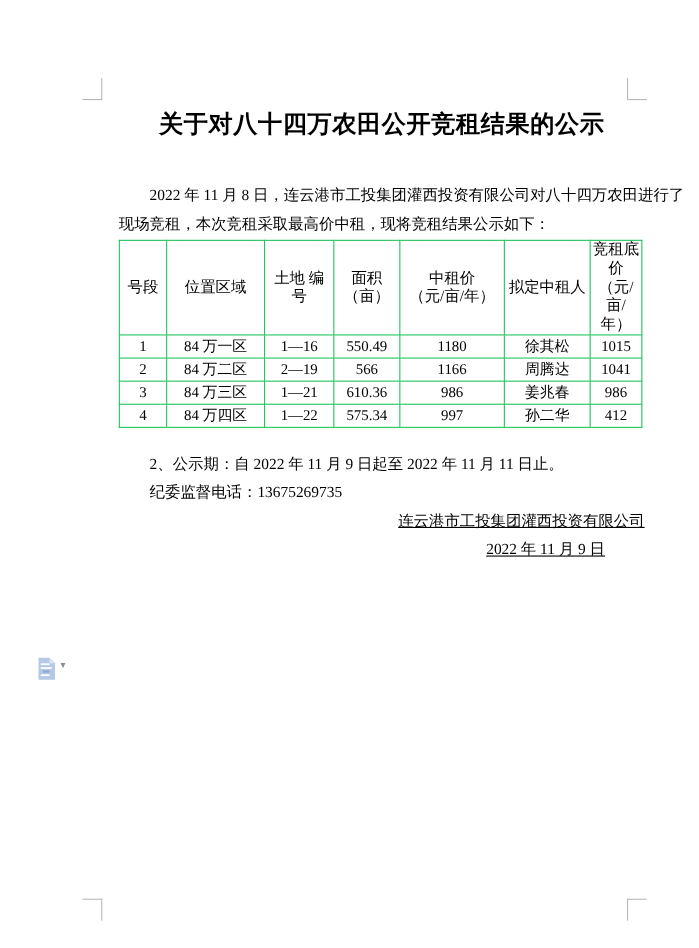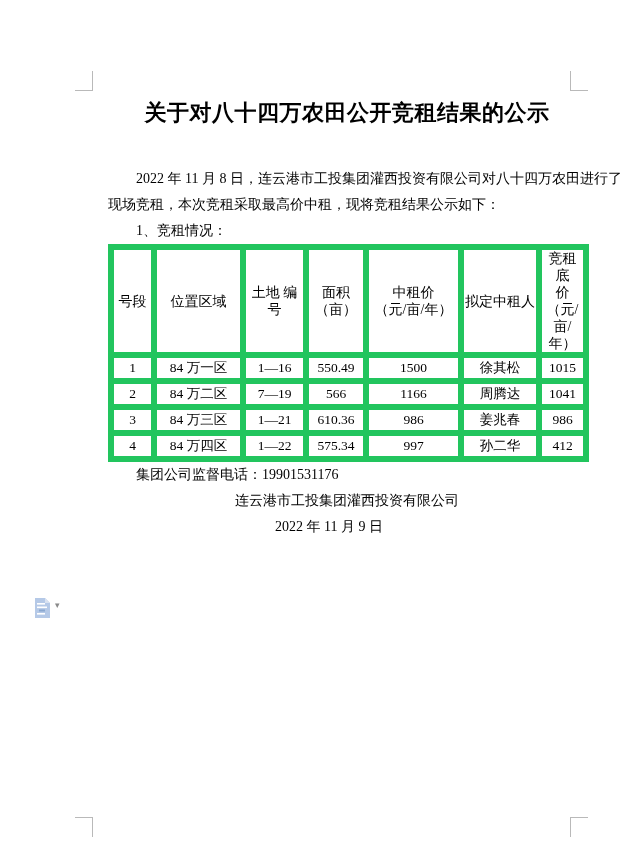--- a/index.html
+++ b/index.html
@@ -37,31 +37,31 @@
   }
   .para {
     font-size: 14px;
     line-height: 26px;
     white-space: pre;           
   }
   .indent { text-indent: 2em; }
   .mt-intro    { margin-top: 36px; }
   .mt-section2 { margin-top: 21px; }
   .mt-objection{ margin-top: 24px; }
-  .right { text-align: center; }
+  .right { text-align: right; text-decoration: underline; }
   .date-line { padding-right: 36px; }
 
   table.bid {
     border-collapse: collapse;
     table-layout: fixed;
     width: 476px;
     margin-top: 0px;
   }
   table.bid th, table.bid td {
-    border: 6px solid #22c55e;
+    border: 1px solid #22c55e;
     text-align: center;
     vertical-align: middle;
     font-weight: normal;
     overflow: hidden;
   }
   table.bid th {
     font-size: 14px;
     line-height: 17px;
     height: 51px;
     white-space: pre-line;      
@@ -102,21 +102,20 @@
   <div class="crop bl"></div>
   <div class="crop br"></div>
 
   <div class="content">
 
     <div class="doc-title">关于对八十四万农田公开竞租结果的公示</div>
 
     <p class="para indent mt-intro">2022 年 11 月 8 日，连云港市工投集团灌西投资有限公司对八十四万农田进行了
 现场竞租，本次竞租采取最高价中租，现将竞租结果公示如下：</p>
 
-    <p class="para indent">1、竞租情况：</p>
 
     <table class="bid">
       <colgroup>
         <col style="width:43px">
           <col style="width:89px">
           <col style="width:63px">
         <col style="width:60px">
           <col style="width:95px">
           <col style="width:78px">
         <col style="width:47px">
@@ -136,28 +135,28 @@
 价（元/
 亩/年）</th>
         </tr>
       </thead>
       <tbody>
         <tr>
           <td>1</td>
           <td>84 万一区</td>
           <td>1—16</td>
           <td>550.49</td>
-          <td>1500</td>
+          <td>1180</td>
           <td>徐其松</td>
           <td>1015</td>
         </tr>
         <tr>
           <td>2</td>
           <td>84 万二区</td>
-          <td>7—19</td>
+          <td>2—19</td>
           <td>566</td>
           <td>1166</td>
           <td>周腾达</td>
           <td>1041</td>
         </tr>
         <tr>
           <td>3</td>
           <td>84 万三区</td>
           <td>1—21</td>
           <td>610.36</td>
@@ -170,23 +169,24 @@
           <td>84 万四区</td>
           <td>1—22</td>
           <td>575.34</td>
           <td>997</td>
           <td>孙二华</td>
           <td>412</td>
         </tr>
       </tbody>
     </table>
 
-
-
-    <p class="para indent">集团公司监督电话：19901531176</p>
+    <p class="para indent mt-section2">2、公示期：自 2022 年 11 月 9 日起至 2022 年 11 月 11 日止。</p>
+
+
+    <p class="para indent">纪委监督电话：13675269735</p>
 
     <p class="para right">连云港市工投集团灌西投资有限公司</p>
     <p class="para right date-line">2022 年 11 月 9 日</p>
   </div>
 
   <div class="paste-widget">
     <span style="display:inline-block; line-height:0;">
       <svg width="17" height="22" viewBox="0 0 17 22" xmlns="http://www.w3.org/2000/svg">
         <path d="M1 1 h10 l5 5 v15 h-15 z" fill="#b5c9e7"></path>
         <path d="M11 1 l5 5 h-5 z" fill="#d9e2f1"></path>

